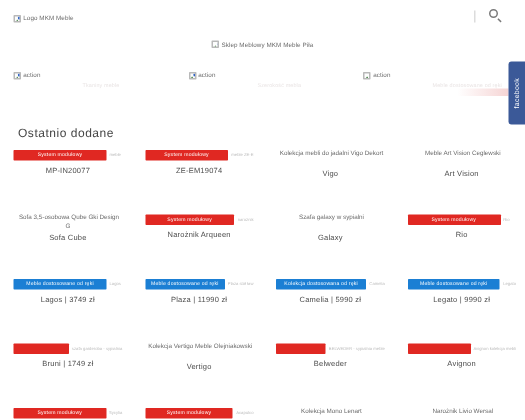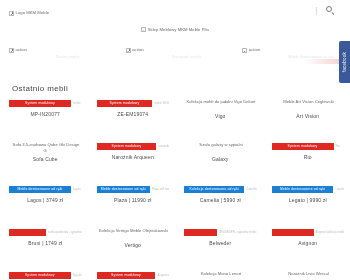--- a/index.html
+++ b/index.html
@@ -272,21 +272,21 @@
       <span class="promo-caption">Meble dostosowane od ręki</span>
     </div>
 
   </div>
 
   <div class="fb-glow"></div>
   <div class="fb-tab">
     <span>facebook</span>
   </div>
 
-  <div class="section-title">Ostatnio mebli</div>
+  <div class="section-title">Ostatnio dodane</div>
 
   <div class="grid" id="product-grid">
       <div class="cell">
         <div class="media">
           <div class="bar red">System modułowy</div>
           <span class="bar-note">meble</span>
         </div>
         <div class="title">MP-IN20077</div>
       </div>
       <div class="cell">

